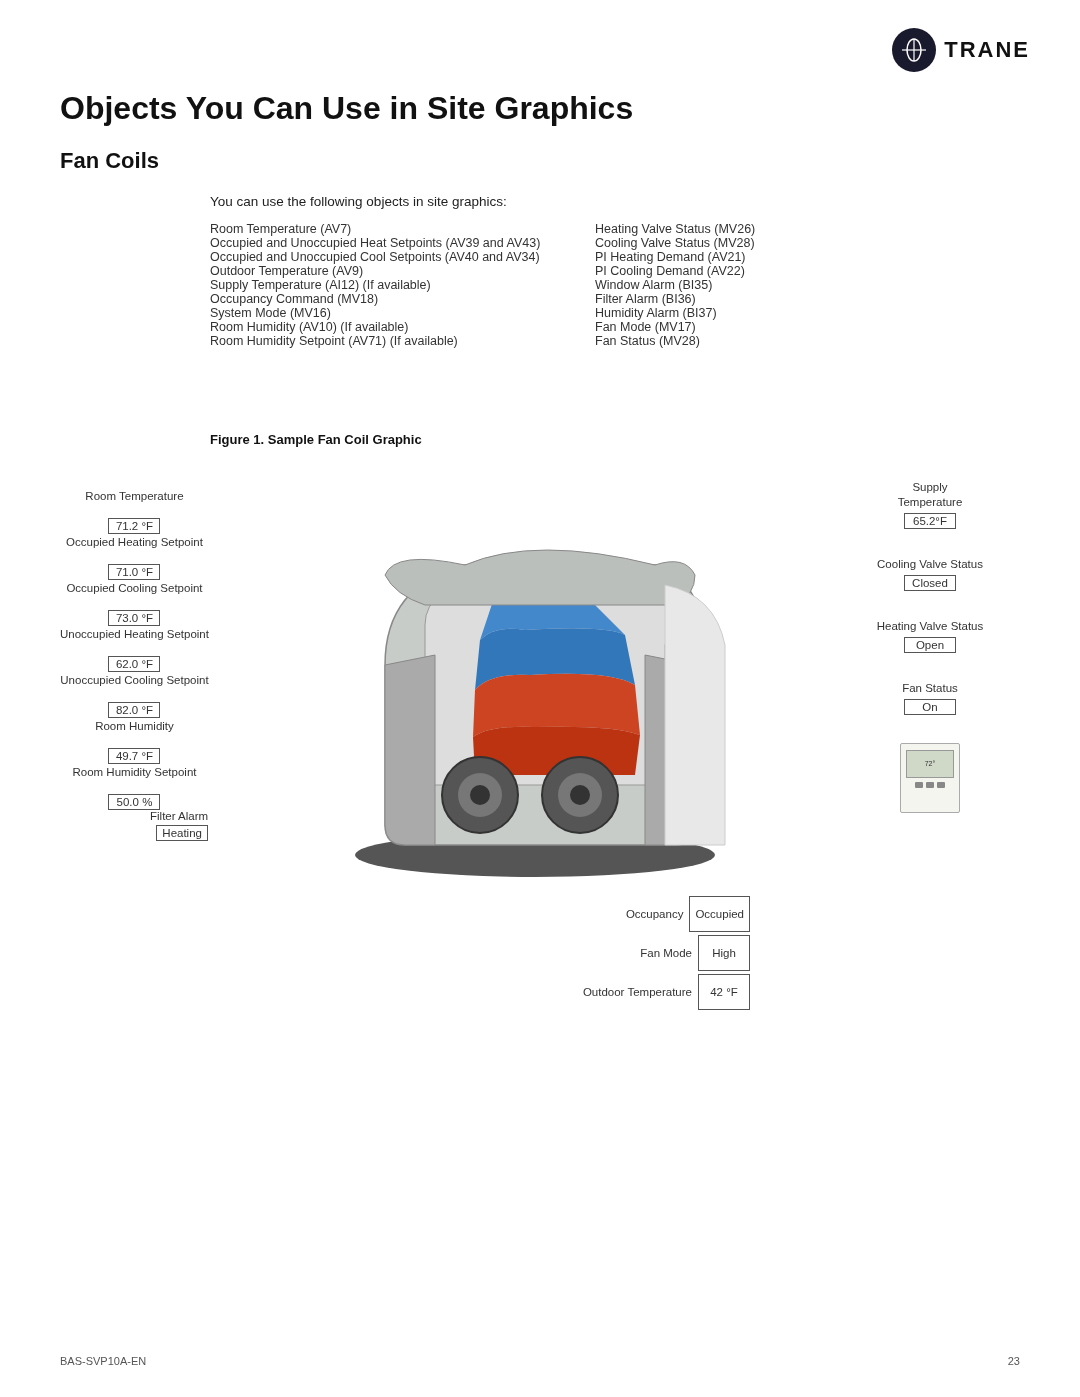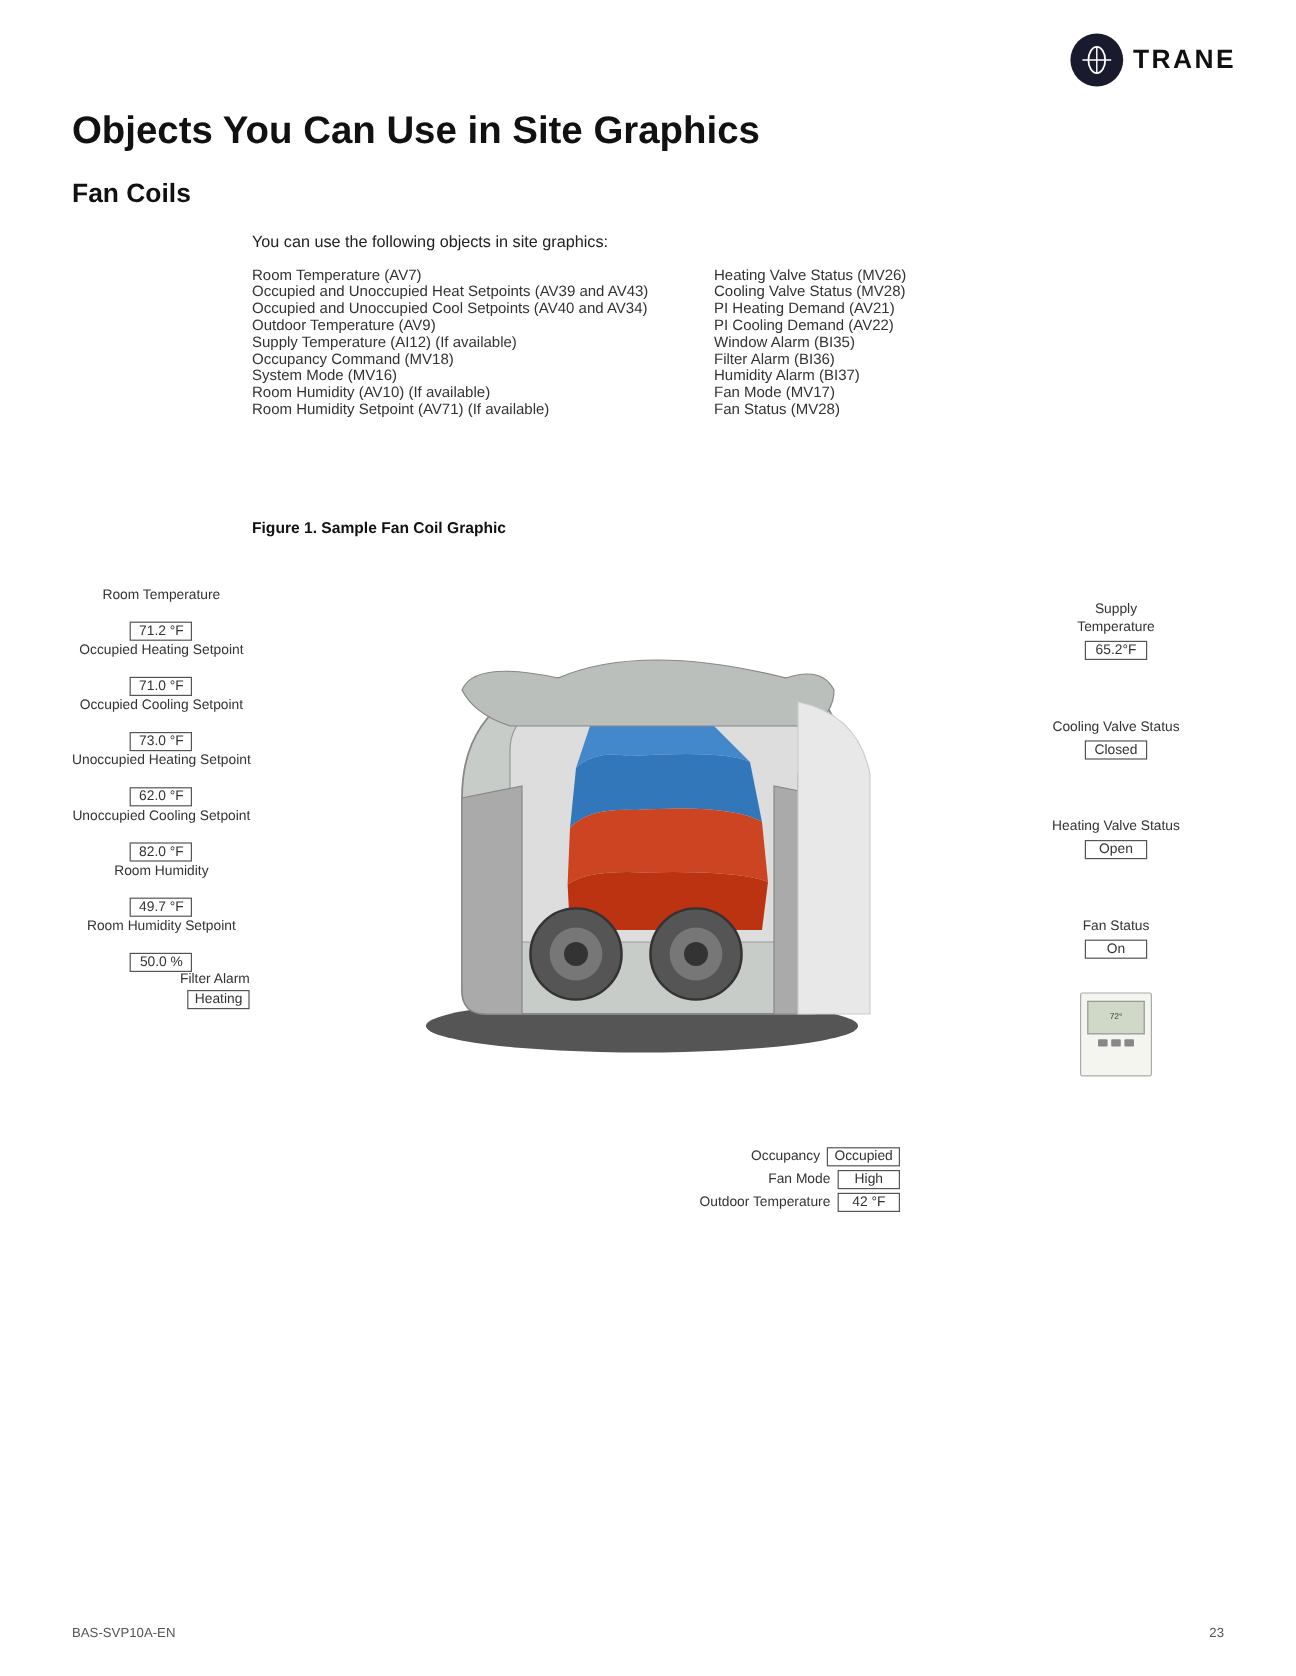--- a/index.html
+++ b/index.html
@@ -153,21 +153,21 @@
       gap: 28px;
     }
     .right-group {
       display: flex;
       flex-direction: column;
       align-items: center;
       font-size: 11.5px;
       color: #333;
       text-align: center;
     }
-    .right-group .group-label { margin-bottom: 3px; line-height: 1.3; margin-top: 21px; }
+    .right-group .group-label { margin-bottom: 3px; line-height: 1.3; }
 
     
     .filter-alarm {
       position: absolute;
       left: 90px;
       top: 340px;
       display: flex;
       flex-direction: column;
       align-items: flex-end;
       font-size: 11.5px;
@@ -190,21 +190,21 @@
       display: flex;
       align-items: center;
       justify-content: flex-end;
       gap: 6px;
       font-size: 11.5px;
       color: #333;
     }
     .bottom-row .b-label { text-align: right; }
     .value-box.status {
       border: 1.5px solid #555;
-      padding: 1px 5px;
+      padding: 11px 5px;
     }
 
     
     .thermostat-widget {
       width: 60px;
       height: 70px;
       border: 1px solid #aaa;
       background: #f5f5f0;
       border-radius: 2px;
       display: flex;

